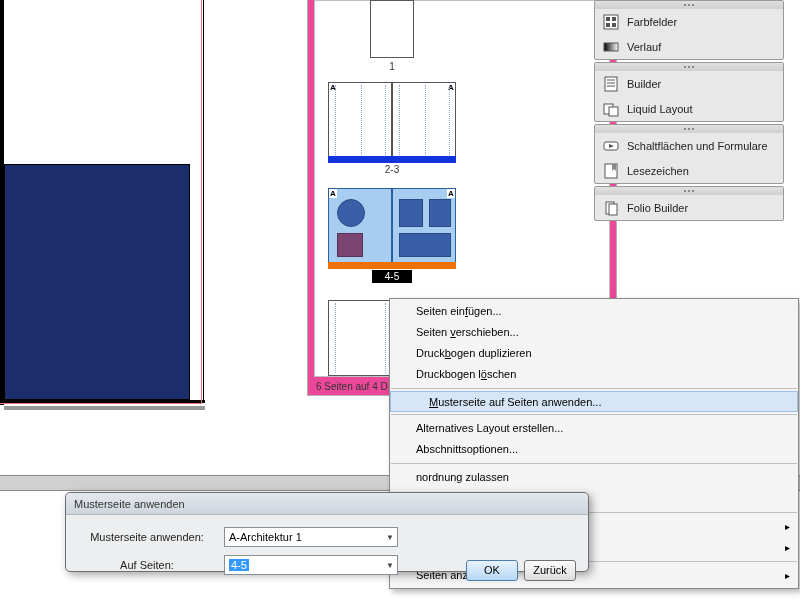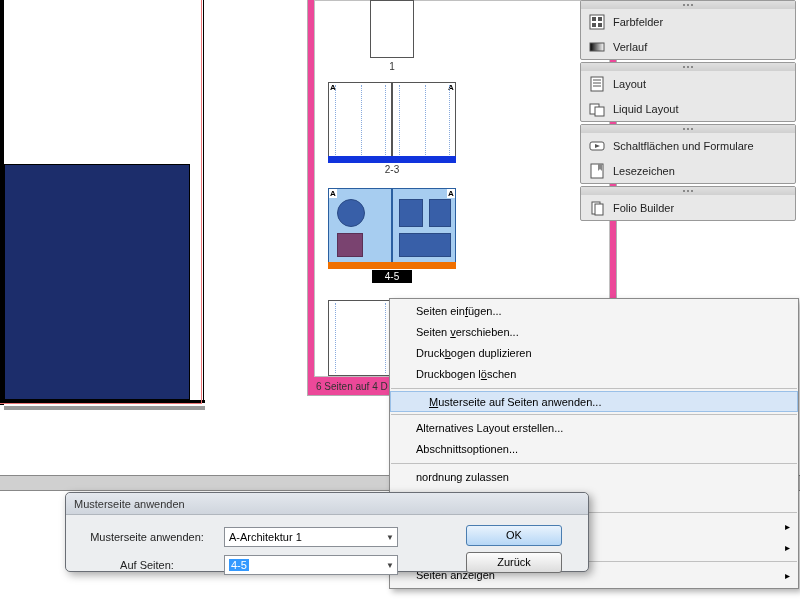--- a/index.html
+++ b/index.html
@@ -34,21 +34,21 @@
   .spread45 .p.l{left:0;} .spread45 .p.r{left:64px;}
   .spread45 .bar { position:absolute; left:0; bottom:-1px; width:128px; height:7px; background:#f07000;}
   .spread6 { position:absolute; left:328px; top:300px; width:128px; height:78px;}
   .spread6 .p { position:absolute; top:0; width:64px; height:76px; background:#fff; border:1px solid #555;}
   .spread6 .p.l{left:0;} .spread6 .p.r{left:64px;}
   .shape { position:absolute; background:#385fa8; border:1px solid #2a4a85;}
   .shape.circle { border-radius:50%;}
   .shape.purple { background:#7a4370; border-color:#5a3055;}
 
   
-  .panel-stack { position:absolute; right:4px; top:0; width:216px; }
+  .panel-stack { position:absolute; right:16px; top:0; width:190px; }
   .panel-group { background:#e8e8e8; border:1px solid #999; margin-bottom:2px; border-radius:2px;}
   .panel-item { display:flex; align-items:center; height:25px; padding:0 8px; cursor:pointer;}
   .panel-item .icon { width:16px; height:16px; margin-right:8px; display:flex; align-items:center; justify-content:center;}
   .panel-item .lbl { color:#222; }
   .grip { height:8px; background:linear-gradient(#e0e0e0,#d0d0d0); display:flex; justify-content:center; align-items:center; gap:2px;}
   .grip span{width:2px;height:2px;background:#888;}
 
   
   .context-menu { position:absolute; left:389px; top:298px; width:410px; background:#f4f4f4; border:1px solid #8a8a8a; box-shadow:3px 3px 6px rgba(0,0,0,.3); padding:2px 0;}
   .cm-item { height:21px; line-height:21px; padding:0 26px; color:#000; cursor:default; position:relative;}
@@ -61,21 +61,21 @@
   
   .dialog { position:absolute; left:65px; top:492px; width:524px; height:80px; background:#eceef0; border:1px solid #6a6e75; border-radius:5px; box-shadow:3px 3px 8px rgba(0,0,0,.35);}
   .dialog .titlebar { height:22px; background:linear-gradient(#e4e8ee,#cfd5dd); border-bottom:1px solid #b0b6bd; border-radius:5px 5px 0 0; padding-left:8px; line-height:22px; color:#333;}
   .dialog .body { padding:10px 12px; display:flex;}
   .form-rows { flex:1;}
   .form-row { display:flex; align-items:center; height:24px; margin-bottom:4px;}
   .form-row label { width:146px; text-align:center; padding-right:8px; color:#222;}
   .combo { width:174px; height:20px; border:1px solid #8a8f96; background:#fff; display:flex; align-items:center; padding:0 4px; position:relative;}
   .combo .arrow { position:absolute; right:3px; font-size:8px; color:#444;}
   .combo .sel { background:#3399ff; color:#fff; padding:0 2px;}
-  .btns { width:110px; display:flex; flex-direction:column; gap:6px; align-items:flex-start;}
+  .btns { width:110px; display:flex; flex-direction:row; gap:6px; align-items:flex-end;}
   .btn { width:96px; height:21px; border:1px solid #707070; border-radius:3px; background:linear-gradient(#fdfdfd,#dcdcdc); text-align:center; line-height:19px; cursor:pointer;}
   .btn.primary { background:linear-gradient(#e9f3fd,#b6d7f6); border-color:#4a7db0;}
 
   .dotted-guide { border-left:1px dotted #88aadd; position:absolute; top:2px; bottom:2px;}
 </style>
 </head>
 <body>
 
 <div class="doc-area">
   <div class="black-border-v"></div>
@@ -179,21 +179,21 @@
       </div>
     <div class="panel-item">
       <span class="icon">
           <svg width="16" height="16">
             <rect x="2" y="1" width="12" height="14" fill="#fff" stroke="#555"></rect>
             <line x1="4" y1="4" x2="12" y2="4" stroke="#555"></line>
             <line x1="4" y1="7" x2="12" y2="7" stroke="#555"></line>
             <line x1="4" y1="10" x2="12" y2="10" stroke="#555"></line>
           </svg>
         </span>
-      <span class="lbl">Layout</span>
+      <span class="lbl">Builder</span>
     </div>
     <div class="panel-item">
       <span class="icon">
           <svg width="16" height="16">
             <rect x="1" y="3" width="9" height="10" fill="#fff" stroke="#555"></rect>
             <rect x="6" y="6" width="9" height="9" fill="#fff" stroke="#555"></rect>
           </svg>
         </span>
       <span class="lbl">Liquid Layout</span>
     </div>

